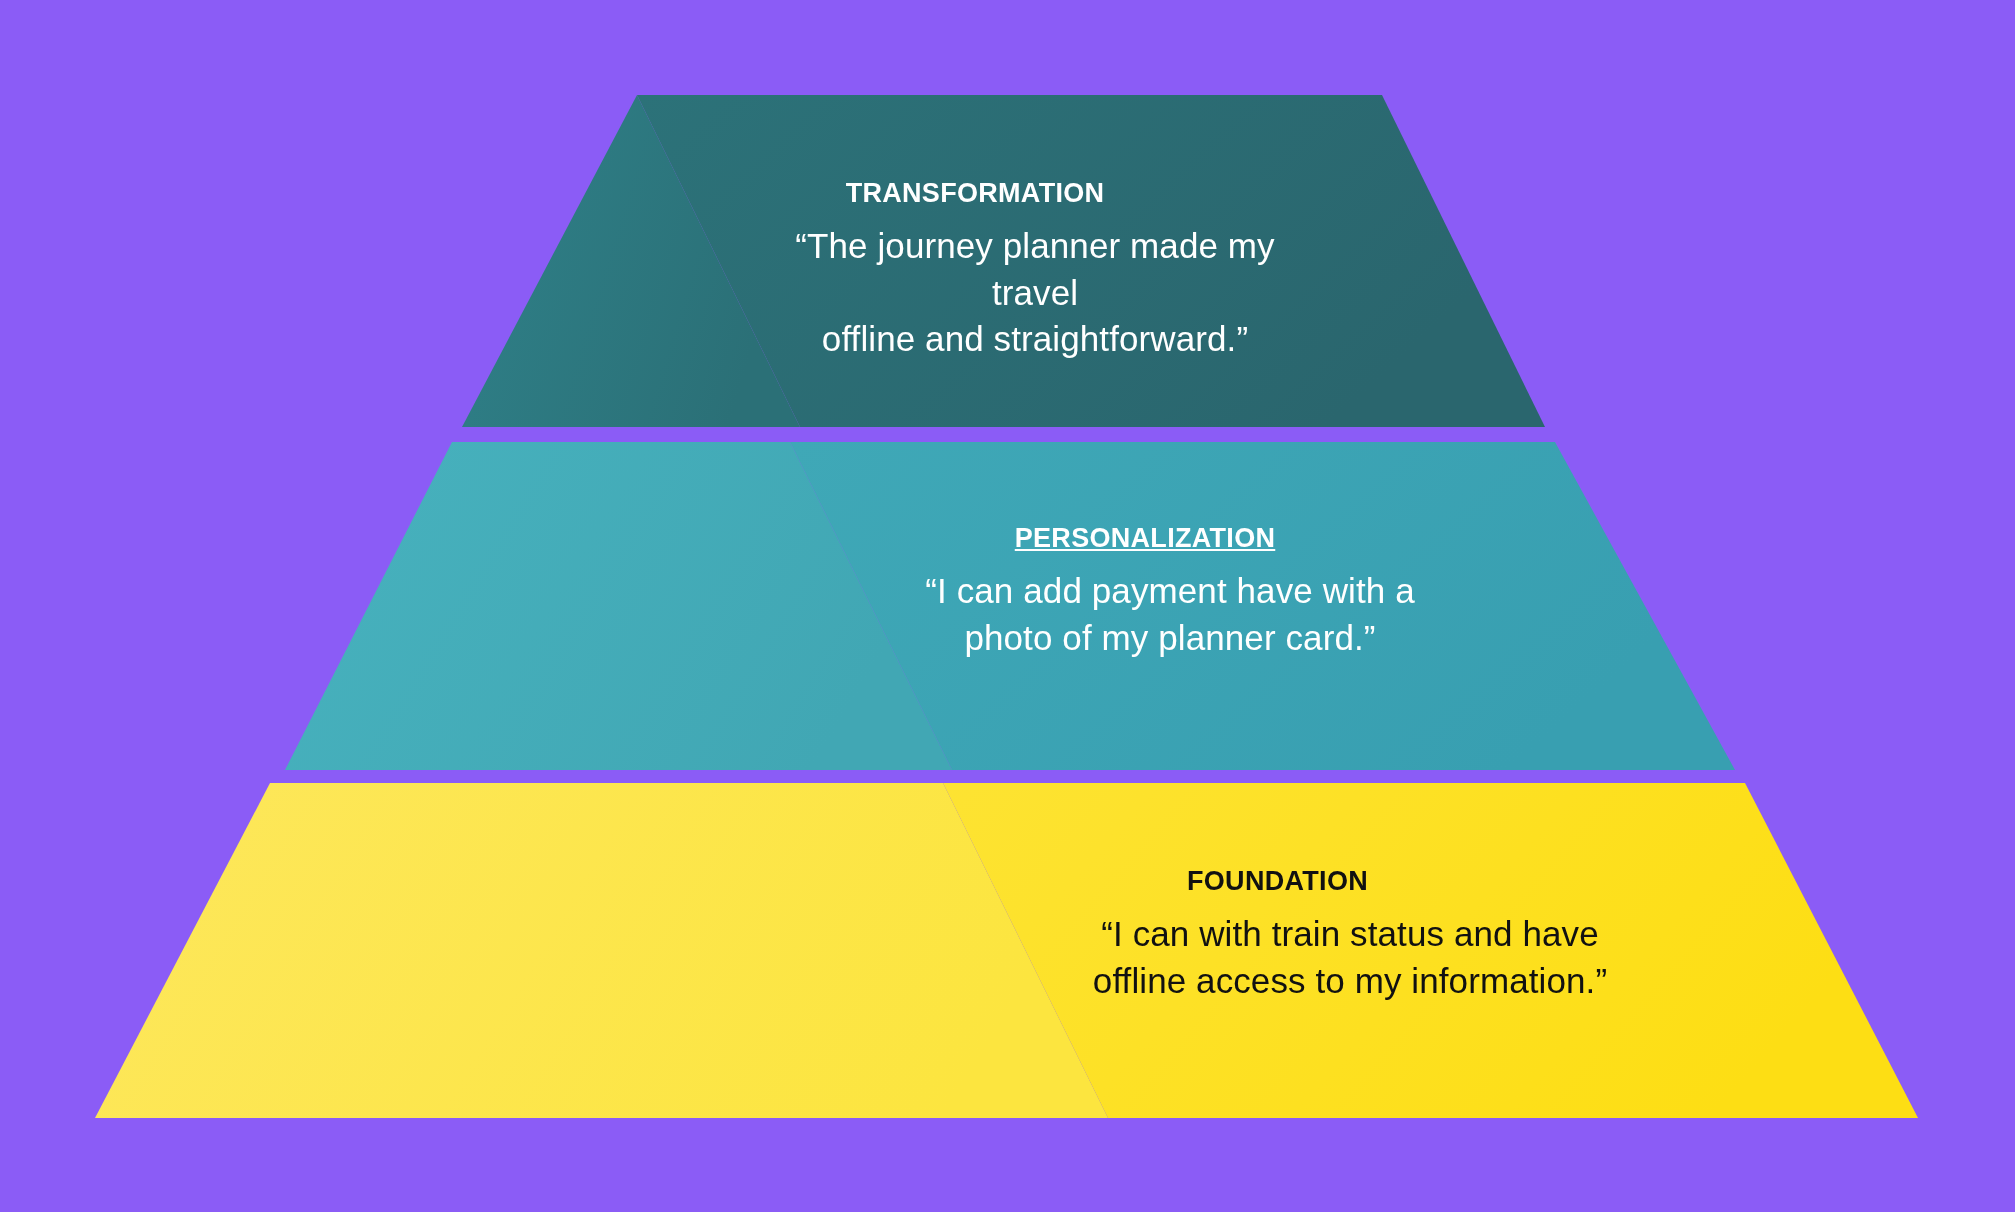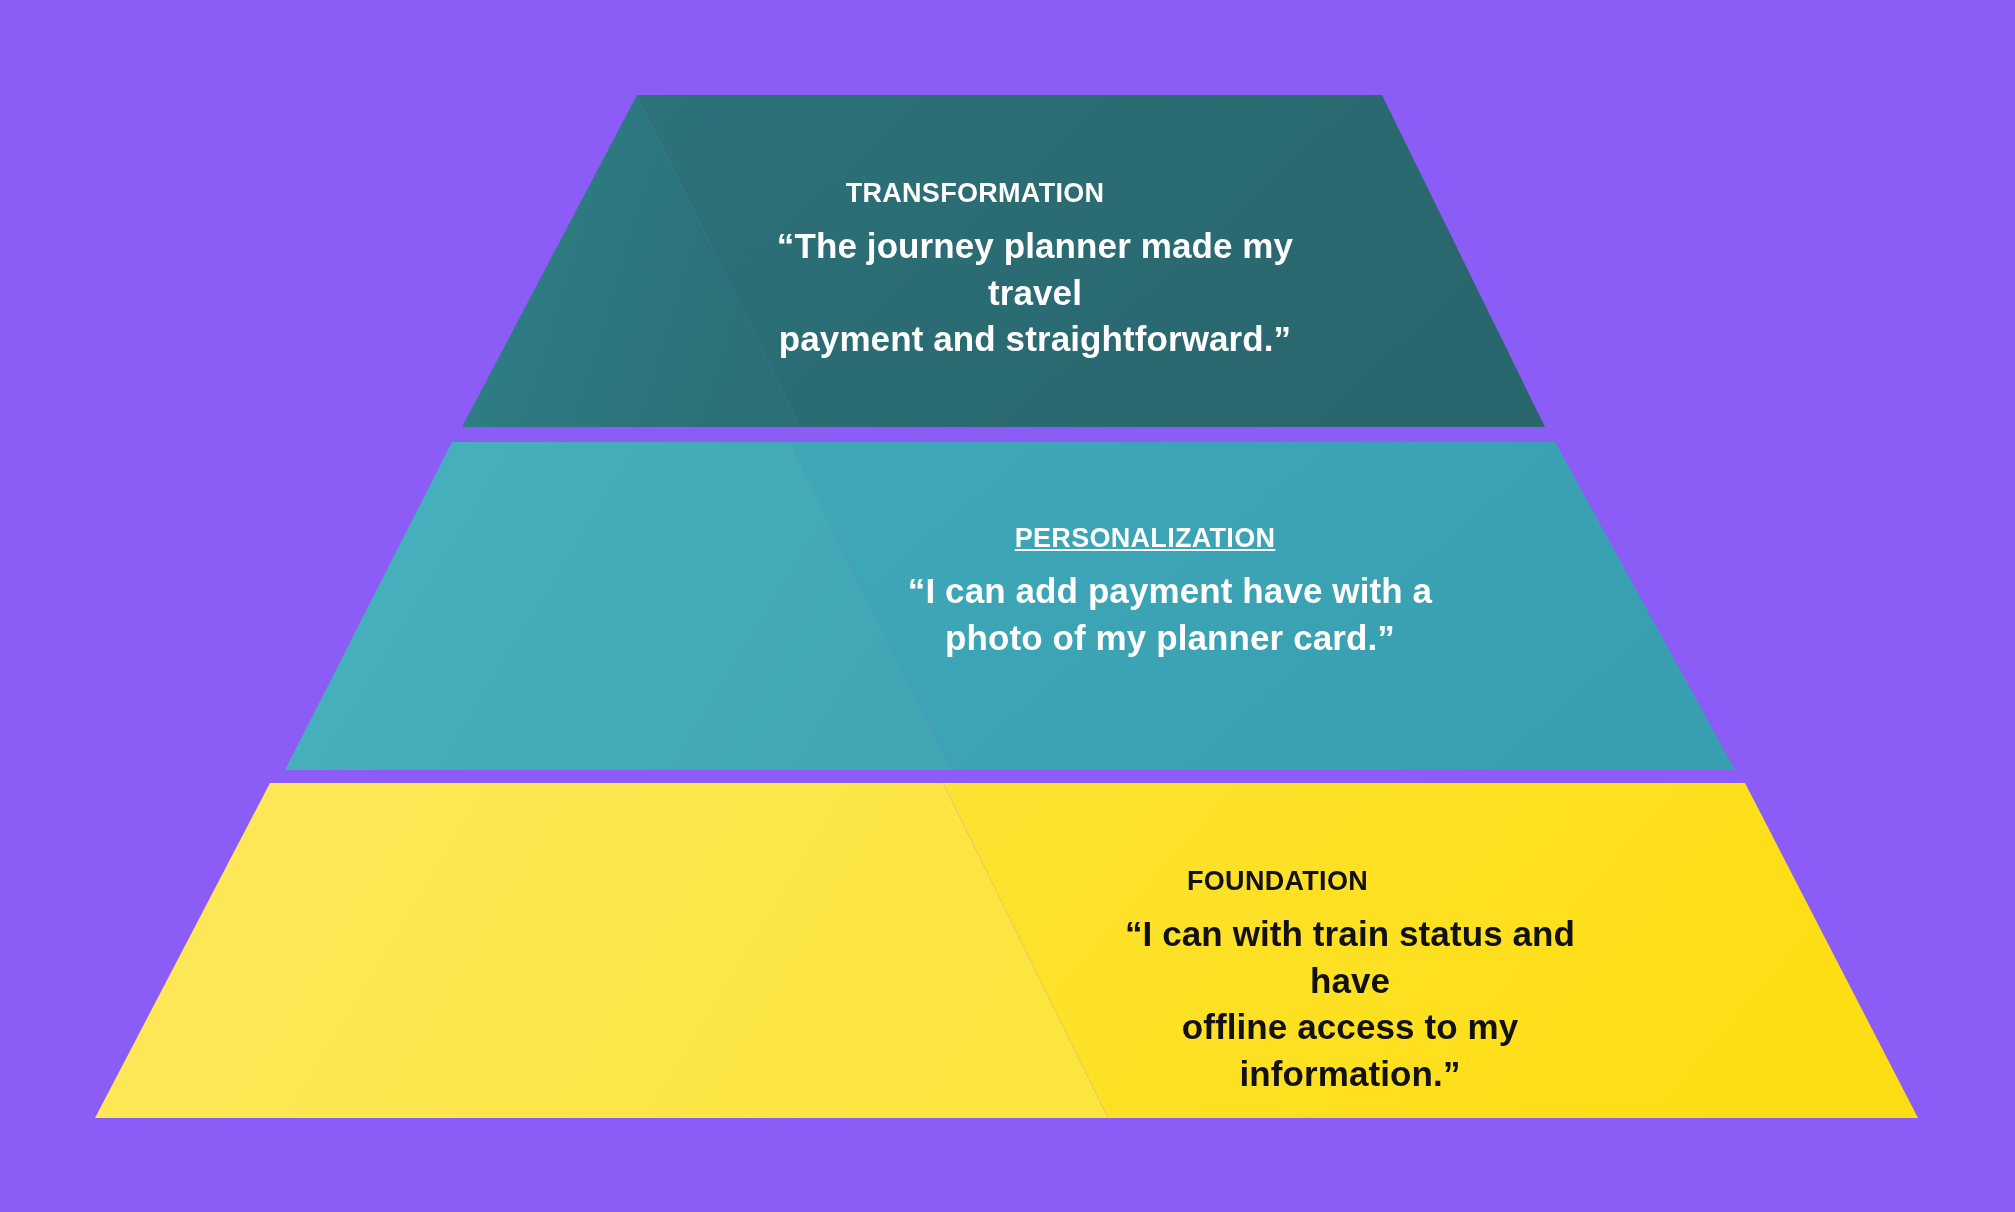--- a/index.html
+++ b/index.html
@@ -44,21 +44,21 @@
   .tier-title {
     font-weight: bold;
     font-size: 27px;
     letter-spacing: 0.3px;
     margin: 0 0 14px 0;
     white-space: nowrap;
   }
 
   .tier-quote {
     font-size: 35px;
-    font-weight: 700;
+    font-weight: 400;
     margin: 16px;
     line-height: 1.33;
     letter-spacing: 0.1px;
   }
 
   .tier-quote .quote-line {
     display: block;
   }
 
   
@@ -134,21 +134,21 @@
     <g>
       <polygon points="270,783 943,783 1108,1118 95,1118" fill="url(#grad-t3-left)"></polygon>
       <polygon points="943,783 1745,783 1918,1118 1108,1118" fill="url(#grad-t3-right)"></polygon>
     </g>
   </svg>
 
   <div class="tier-text-block" id="tier-1-text">
     <div class="tier-title">TRANSFORMATION</div>
     <div class="tier-quote">
       <span class="quote-line">“The journey planner made my travel</span>
-      <span class="quote-line">payment and straightforward.”</span>
+      <span class="quote-line">offline and straightforward.”</span>
     </div>
   </div>
 
   <div class="tier-text-block" id="tier-2-text">
     <div class="tier-title">PERSONALIZATION</div>
     <div class="tier-quote">
       <span class="quote-line">“I can add payment have with a</span>
       <span class="quote-line">photo of my planner card.”</span>
     </div>
   </div>

